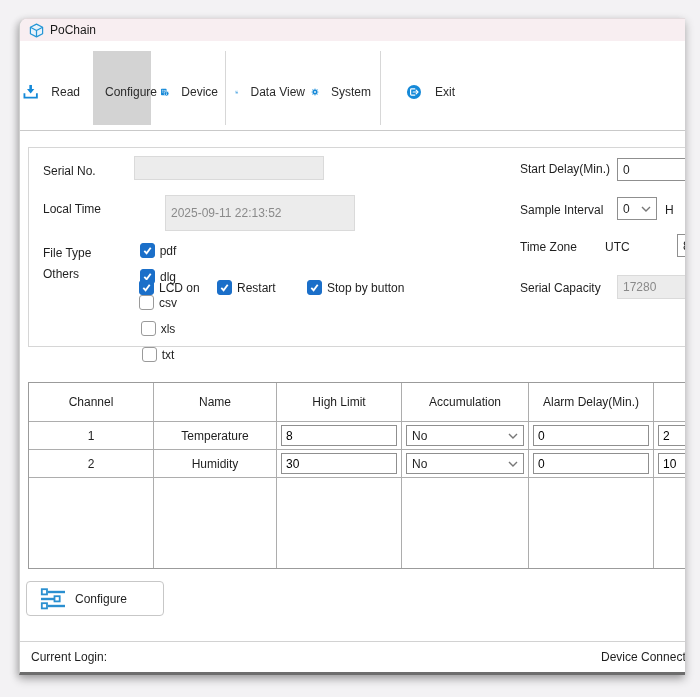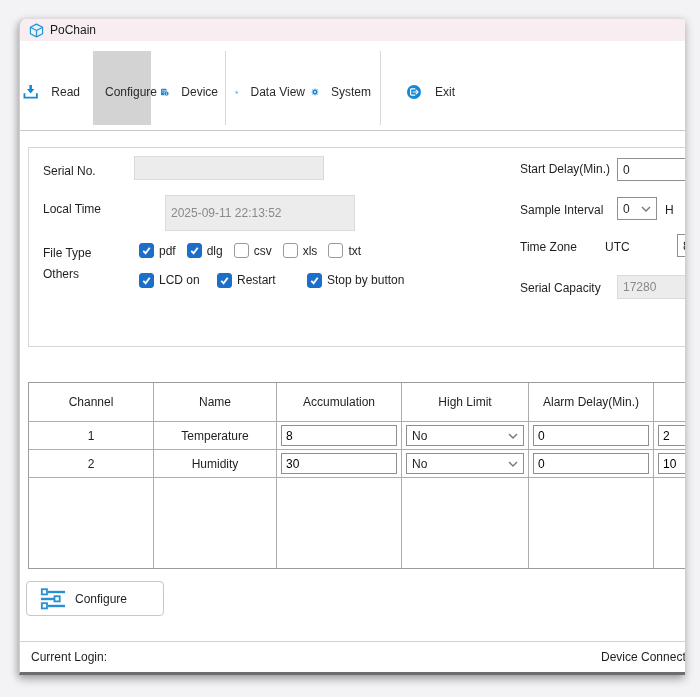--- a/index.html
+++ b/index.html
@@ -31,21 +31,21 @@
   .groupbox { position:absolute; left:8px; top:128px; width:706px; height:200px;
               border:1px solid #d6d6d6; background:#fff; }
   .flabel { position:absolute; white-space:nowrap; color:#1f1f1f; }
   .tinput { font-family:"Liberation Sans", sans-serif; font-size:12px; color:#222;
             border:1px solid #8f8f8f; background:#fff; padding:2px 5px; outline:none; }
   .tinput.disabled { background:#ececec; border-color:#dadada; color:#8a8a8a; }
   .combo { background:#fff; border:1px solid #8f8f8f; display:flex; align-items:center;
            justify-content:space-between; padding:0 5px; }
   .combo .chev { width:10px; height:6px; flex:none; }
 
-  .cbrow { position:absolute; display:flex; align-items:center; }
+  .cbrow { position:absolute; display:flex; align-items:center;flex-direction:column; }
   .cbitem { display:flex; align-items:center; }
   .cb { width:15px; height:15px; border-radius:3px; border:1px solid #9a9a9a; background:#fff;
         display:flex; align-items:center; justify-content:center; flex:none; }
   .cb svg { visibility:hidden; }
   .cb.on { background:#1b6fc9; border-color:#1b6fc9; }
   .cb.on svg { visibility:visible; }
   .cblabel { margin-left:5px; white-space:nowrap; }
 
   
   .chtable { position:absolute; left:8px; top:363px; width:714px; border:1px solid #9b9b9b; background:#fff; }
@@ -265,22 +265,22 @@
     <input class="tinput" style="position: absolute; left: 648px; top: 86px; width: 66px; height: 23px;" value="8">
 
     <span class="flabel" style="left:491px; top:133px">Serial Capacity</span>
     <input class="tinput disabled" style="position: absolute; left: 588px; top: 127px; width: 160px; height: 24px;" readonly="" value="17280">
   </div>
 
   <div class="chtable">
     <div class="trow hrow">
       <div class="tcell">Channel</div>
       <div class="tcell">Name</div>
+      <div class="tcell">High Limit</div>
       <div class="tcell">Accumulation</div>
-      <div class="tcell">High Limit</div>
       <div class="tcell">Alarm Delay(Min.)</div>
       <div class="tcell"></div>
     </div>
 
     <div class="trow drow">
       <div class="tcell">1</div>
       <div class="tcell">Temperature</div>
       <div class="tcell">
           <input value="8" style="">
         </div>

